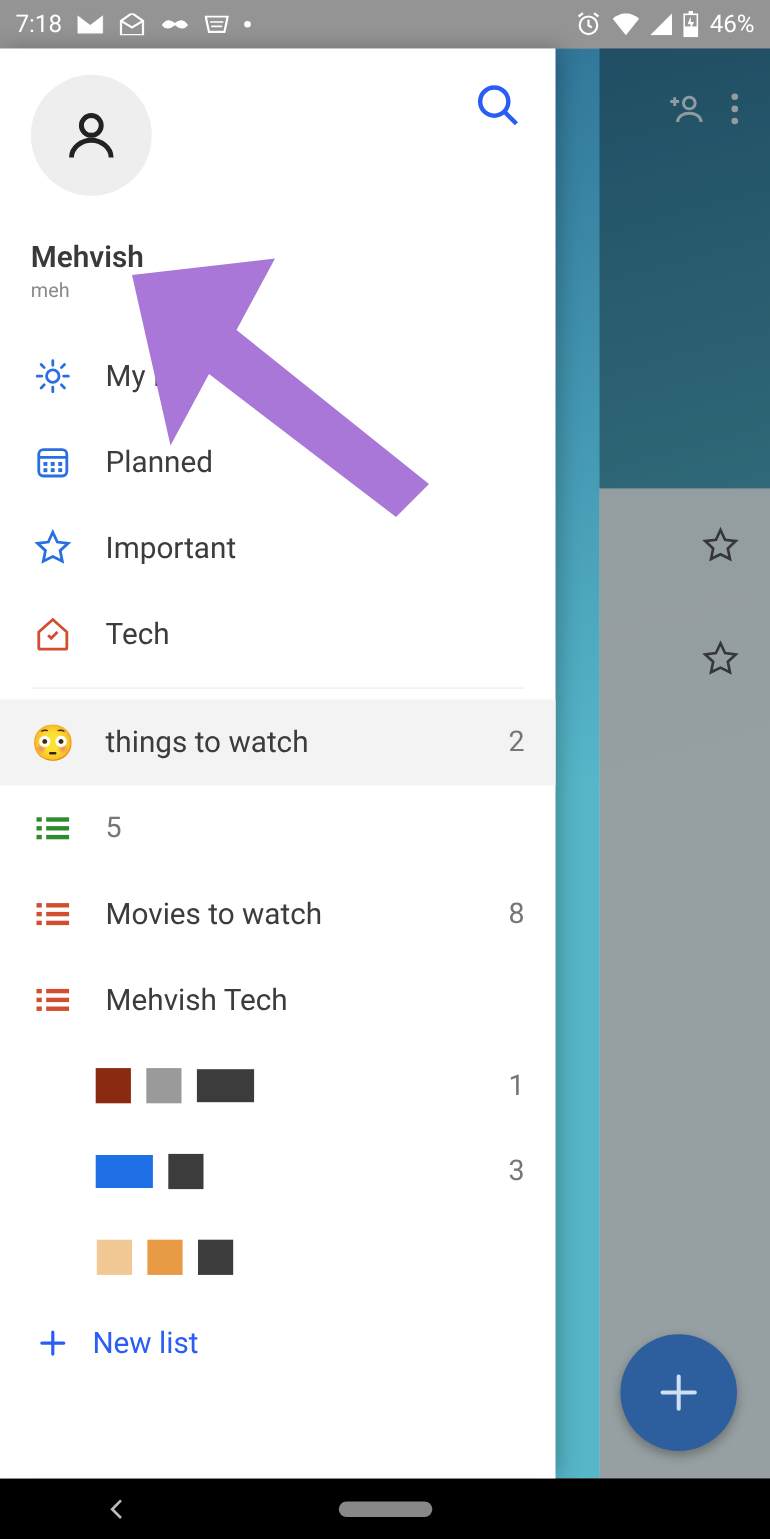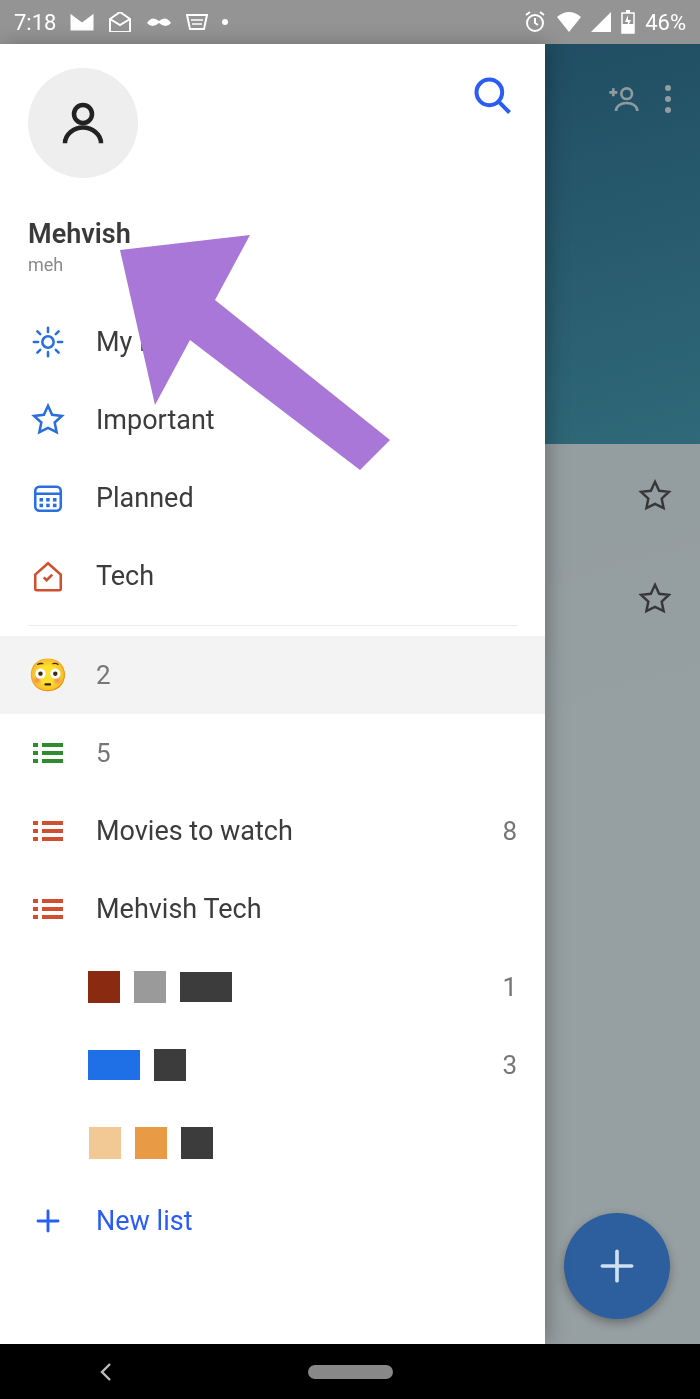--- a/index.html
+++ b/index.html
@@ -17,42 +17,42 @@
   .bg-main { position: absolute; top: 44px; left: 0; right: 0; bottom: 55px; background: linear-gradient(165deg, #2a6a8f 0%, #56b7c9 55%); }
   .bg-topbar { position: absolute; top: 44px; right: 0; width: 155px; height: 110px; display: flex; align-items: center; justify-content: flex-end; gap: 24px; padding-right: 28px; }
   .bg-topbar svg { fill: #e3f0f5; }
   .bg-list-area { position: absolute; top: 444px; right: 0; width: 155px; bottom: 55px; background: rgba(255,255,255,0.85); }
   .bg-row { height: 103px; display: flex; align-items: center; justify-content: flex-end; padding-right: 28px; border-bottom: 0; }
   .bg-scrim { position:absolute; top:44px; right:0; width:155px; bottom:55px; background: rgba(0,0,0,0.35); }
 
   .fab { position: absolute; right: 30px; bottom: 80px; width: 106px; height: 106px; border-radius: 53px; background: #2d5f9e; display: flex; align-items: center; justify-content: center; box-shadow: 0 4px 10px rgba(0,0,0,0.3); z-index: 3; }
 
   
-  .drawer { position: absolute; top: 44px; left: 0; width: 545px; bottom: 55px; background: #fff; box-shadow: 4px 0 18px rgba(0,0,0,0.25); z-index: 5; display: flex; flex-direction: column; }
+  .drawer { position: absolute; top: 44px; left: 0; width: 505px; bottom: 55px; background: #fff; box-shadow: 4px 0 18px rgba(0,0,0,0.25); z-index: 5; display: flex; flex-direction: column; }
   .drawer-top { padding: 24px 28px 8px; position: relative; }
   .avatar { width: 110px; height: 110px; border-radius: 55px; background: #eee; display: flex; align-items: center; justify-content: center; margin-bottom: 40px; }
   .search-btn { position: absolute; top: 30px; right: 30px; }
   .profile-name { font-size: 27px; font-weight: 600; color: #3a3a3a; }
   .profile-email { font-size: 18px; color: #8a8a8a; margin-top: 4px; }
 
   .smart-lists { margin-top: 20px; }
   .smart-item, .list-item { display: flex; align-items: center; height: 78px; padding: 0 28px; gap: 28px; cursor: pointer; }
   .smart-item .label, .list-item .label { font-size: 27px; color: #3c3c3c; flex: 1; }
   .icon-slot { width: 40px; display: flex; align-items: center; justify-content: center; }
   .count { font-size: 26px; color: #767676; }
 
   .divider { height: 1px; background: #ececec; margin: 10px 28px; }
 
   .user-lists .list-item.selected { background: #f3f3f3; }
 
   .swatch-row { display: flex; align-items: center; gap: 14px; width: 100%; }
   .sw { width: 32px; height: 32px; }
   .sw.big { width: 52px; height: 30px; }
 
-  .new-list { display: flex; align-items: center; height: 78px; padding: 0 28px; gap: 28px; color: #2a5cf6; font-size: 27px; }
+  .new-list { display: flex; align-items: center; height: 78px; padding: 0 28px; gap: 16px; color: #2a5cf6; font-size: 27px; }
 
   
   .navbar { position: absolute; bottom: 0; left: 0; right: 0; height: 55px; background: #000; display: flex; align-items: center; justify-content: space-around; }
   .nav-pill { width: 85px; height: 14px; border-radius: 7px; background: #888; }
 
   
   .anno-arrow { position: absolute; z-index: 9; pointer-events: none; top: 190px; left: 60px; }
 
 </style>
 </head>
@@ -159,58 +159,59 @@
               <g stroke-linecap="round">
                 <path d="M12 2v3M12 19v3M2 12h3M19 12h3M4.5 4.5l2 2M17.5 17.5l2 2M4.5 19.5l2-2M17.5 6.5l2-2"></path>
               </g>
             </svg>
         </span>
         <span class="label">My Day</span>
       </div>
       <div class="smart-item">
         <span class="icon-slot">
           <svg width="34" height="34" viewBox="0 0 24 24" fill="none" stroke="#2a6fe0" stroke-width="1.8">
-              <path d="M12 2l2.9 6.3 6.9.8-5.1 4.7 1.4 6.8L12 17.6 5.9 20.6l1.4-6.8L2.2 9.1l6.9-.8z"></path>
-            </svg>
-        </span>
-        <span class="label">Important</span>
-      </div>
-      <div class="smart-item">
-        <span class="icon-slot">
-          <svg width="34" height="34" viewBox="0 0 24 24" fill="none" stroke="#2a6fe0" stroke-width="1.8">
               <rect x="3" y="4" width="18" height="17" rx="3"></rect>
               <path d="M3 9h18"></path>
               <g fill="#2a6fe0" stroke="none">
                 <rect x="6" y="12" width="2.5" height="2.5"></rect>
                 <rect x="10.7" y="12" width="2.5" height="2.5"></rect>
                 <rect x="15.5" y="12" width="2.5" height="2.5"></rect>
                 <rect x="6" y="16" width="2.5" height="2.5"></rect>
                 <rect x="10.7" y="16" width="2.5" height="2.5"></rect>
                 <rect x="15.5" y="16" width="2.5" height="2.5"></rect>
               </g>
             </svg>
         </span>
         <span class="label">Planned</span>
       </div>
       <div class="smart-item">
         <span class="icon-slot">
+          <svg width="34" height="34" viewBox="0 0 24 24" fill="none" stroke="#2a6fe0" stroke-width="1.8">
+              <path d="M12 2l2.9 6.3 6.9.8-5.1 4.7 1.4 6.8L12 17.6 5.9 20.6l1.4-6.8L2.2 9.1l6.9-.8z"></path>
+            </svg>
+        </span>
+        <span class="label">Important</span>
+      </div>
+      <div class="smart-item">
+        <span class="icon-slot">
           <svg width="34" height="34" viewBox="0 0 24 24" fill="none" stroke="#d14e2e" stroke-width="1.8">
               <path d="M3 11l9-8 9 8v10a1 1 0 0 1-1 1H4a1 1 0 0 1-1-1z"></path>
               <path d="M9 13l2 2 4-4"></path>
             </svg>
         </span>
         <span class="label">Tech</span>
       </div>
     </div>
 
     <div class="divider"></div>
 
     <div class="user-lists">
       <div class="list-item selected">
         <span class="icon-slot" style="font-size:32px">😳</span>
+        <span class="label">things to watch</span>
         <span class="count">2</span>
       </div>
       <div class="list-item">
         <span class="icon-slot">
           <svg width="30" height="22" viewBox="0 0 30 22">
               <g fill="#2e8b2e">
                 <rect x="0" y="1" width="5" height="4"></rect>
                 <rect x="0" y="9" width="5" height="4"></rect>
                 <rect x="0" y="17" width="5" height="4"></rect>
                 <rect x="9" y="1" width="21" height="4"></rect>

